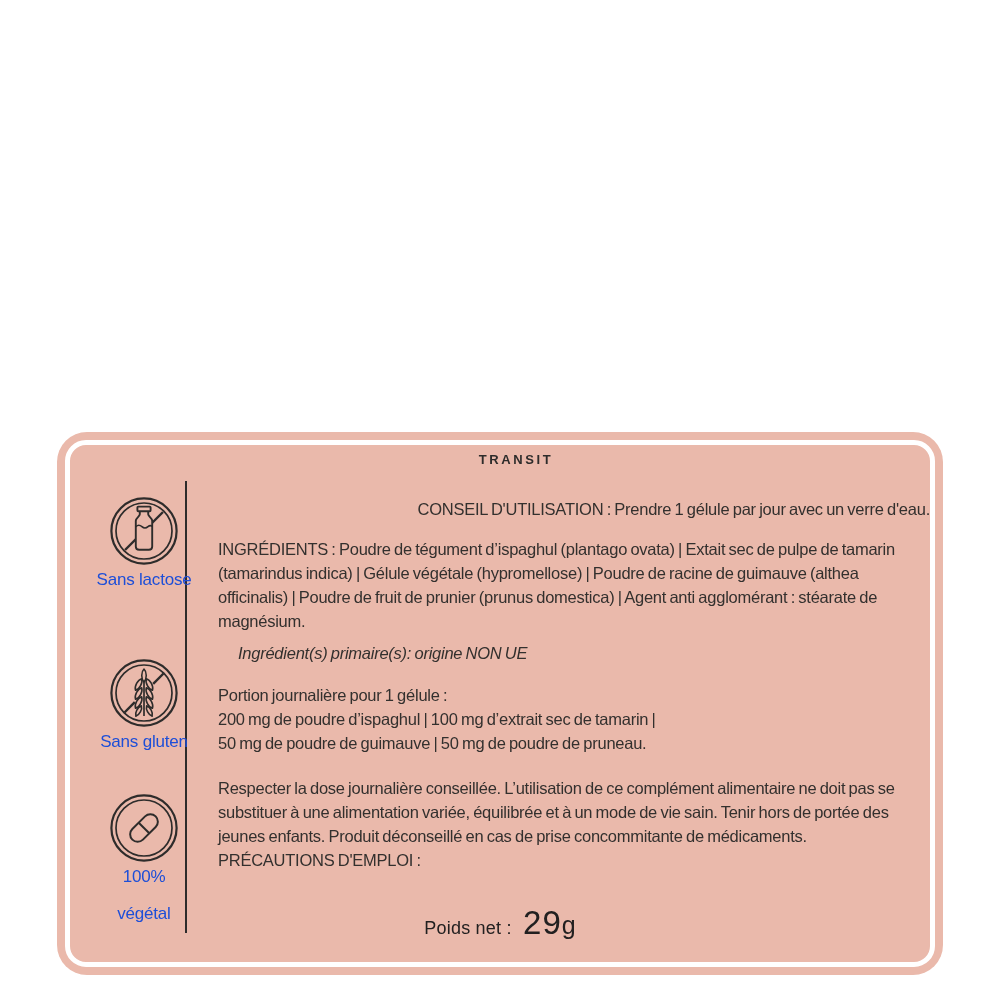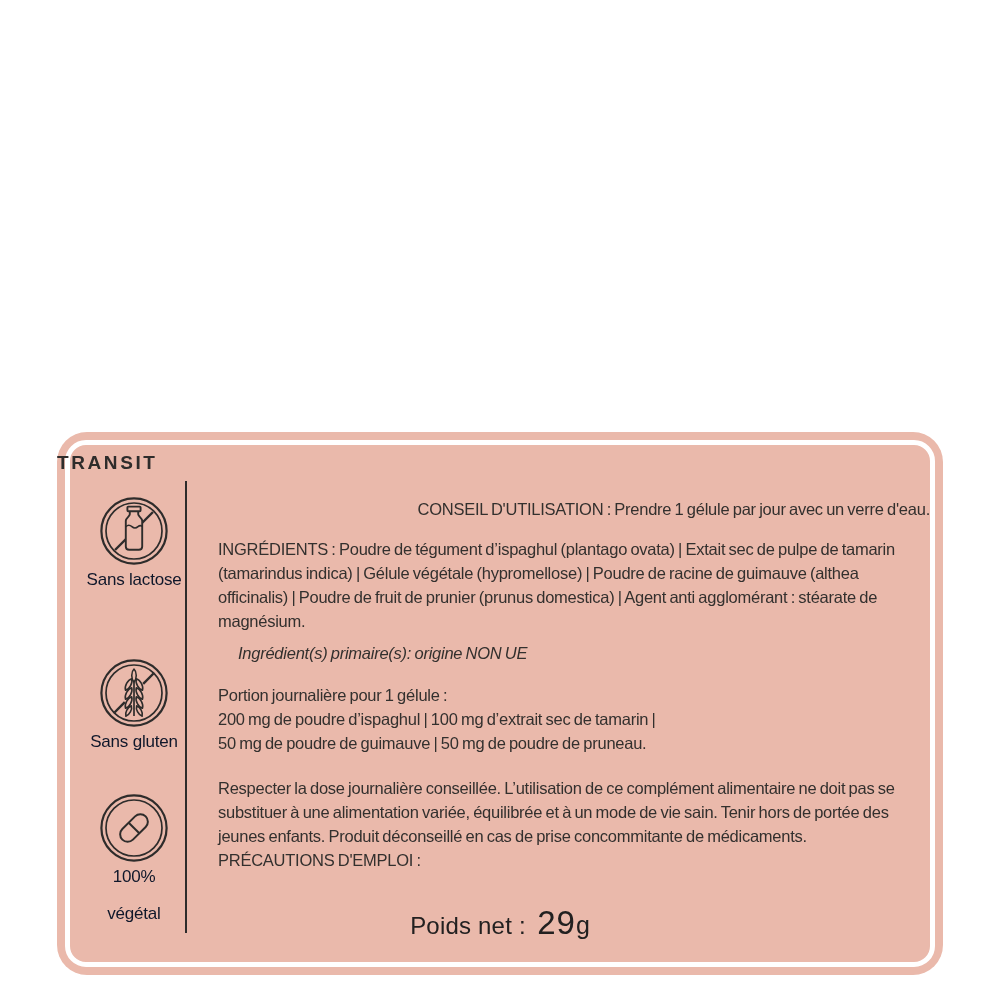--- a/index.html
+++ b/index.html
@@ -10,50 +10,50 @@
   }
   .label-card{
     position:absolute;left:57px;top:432px;width:886px;height:543px;
     background:#eab9ab;border-radius:30px;
   }
   .inner-line{
     position:absolute;left:8px;top:8px;right:8px;bottom:8px;
     border:5px solid #ffffff;border-radius:21px;pointer-events:none;
   }
   .title{
-    position:absolute;top:20px;left:0;width:100%;text-align:left;
-    font-size:19px;font-weight:700;letter-spacing:2.6px;color:#2e2c2b;
+    position:absolute;top:20px;left:0;width:100%;text-align:center;
+    font-size:13px;font-weight:700;letter-spacing:2.6px;color:#2e2c2b;padding-left:16px;
   }
   .divider{
     position:absolute;left:128px;top:49px;width:2px;height:452px;background:#2e2c2b;
   }
   .badge{
-    position:absolute;left:6px;width:142px;display:flex;flex-direction:column;
-    align-items:center;color:#0f172a;text-align:center;
+    position:absolute;left:16px;width:142px;display:flex;flex-direction:column;
+    align-items:center;color:#1d4ed8;text-align:center;
   }
   .badge svg{display:block;}
   .badge .lbl{font-size:17px;letter-spacing:-0.2px;margin-top:3px;line-height:21px;}
   .badge-1{top:64px;}
   .badge-2{top:226px;}
   .badge-3{top:361px;}
   .text-col{
     position:absolute;left:161px;top:0;width:712px;
     font-size:16.5px;line-height:24px;letter-spacing:-0.25px;word-spacing:-1px;
     color:#33302e;
   }
   .sec{position:absolute;left:0;width:100%;}
   .sec-usage{top:65px;text-align:right;}
   .sec-ingredients{top:105px;}
   .sec-primary{top:209px;font-style:italic;margin-left:20px;}
   .sec-portion{top:251px;}
   .sec-precautions{top:344px;}
   .net-weight{
     position:absolute;left:0;width:100%;top:472px;text-align:center;color:#222020;
   }
-  .net-weight .nw-label{font-size:24px;letter-spacing:0.2px;margin-right:7px;}
+  .net-weight .nw-label{font-size:18px;letter-spacing:0.2px;margin-right:7px;}
   .net-weight .nw-value{font-size:33px;font-weight:400;letter-spacing:1px;}
   .net-weight .nw-unit{font-size:25px;}
 </style>
 </head>
 <body>
 
 <div class="label-card">
   <div class="inner-line"></div>
 
   <div class="title">TRANSIT</div>

